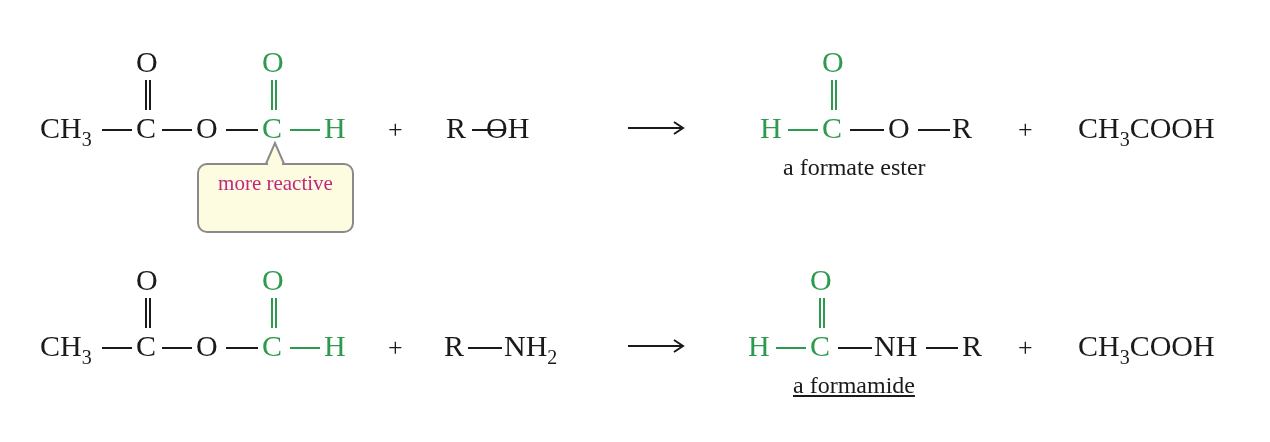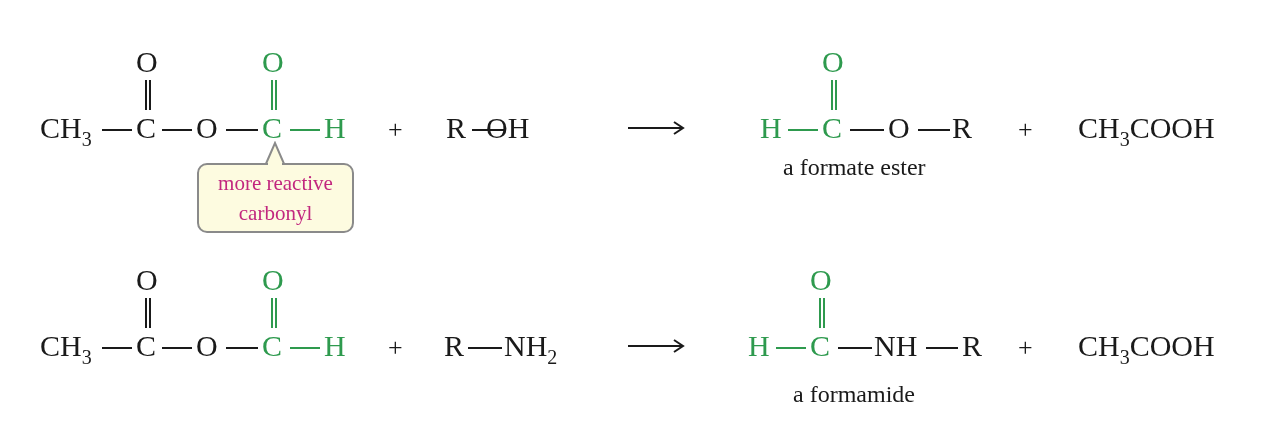--- a/index.html
+++ b/index.html
@@ -60,21 +60,20 @@
   <span class="label" style="left:783px;top:155px;">a formate ester</span>
 
   <span class="t" style="left:1018px;top:115px;font-size:26px;">+</span>
   <span class="t" style="left:1078px;top:113px;"><span>CH</span><span class="sub">3</span><span>COOH</span></span>
 
   <svg style="position:absolute;left:262px;top:141px;" width="30" height="26">
     <polygon points="3,25 13,2 23,25" fill="#fdfbe0" stroke="#8a8a8a" stroke-width="2"></polygon>
   </svg>
   <div class="callout">
     <div class="callout-text" style="top:3px;">more reactive</div>
-    <div class="callout-text" style="top:33px;">carbonyl</div>
   </div>
   <div style="position:absolute;left:268px;top:163px;width:14px;height:3px;background:#fdfbe0;"></div>
 </div>
 
 <div>
   <span class="t" style="left:40px;top:331px;"><span>CH</span><span class="sub">3</span></span>
   <div class="bond" style="left:102px;top:347px;width:30px;"></div>
   <span class="t" style="left:136px;top:331px;">C</span>
   <div class="dbl" style="left:145px;top:298px;"></div>
   <span class="t" style="left:136px;top:265px;">O</span>
@@ -100,17 +99,17 @@
 
   <span class="t g" style="left:748px;top:331px;">H</span>
   <div class="bond g" style="left:776px;top:347px;width:30px;"></div>
   <span class="t g" style="left:810px;top:331px;">C</span>
   <div class="dbl g" style="left:819px;top:298px;"></div>
   <span class="t g" style="left:810px;top:265px;">O</span>
   <div class="bond" style="left:838px;top:347px;width:34px;"></div>
   <span class="t" style="left:874px;top:331px;">NH</span>
   <div class="bond" style="left:926px;top:347px;width:32px;"></div>
   <span class="t" style="left:962px;top:331px;">R</span>
-  <span class="label" style="left:793px;top:382px;">a formamide</span>
+  <span class="label" style="left:793px;top:373px;text-decoration:underline;">a formamide</span>
 
   <span class="t" style="left:1018px;top:333px;font-size:26px;">+</span>
   <span class="t" style="left:1078px;top:331px;"><span>CH</span><span class="sub">3</span><span>COOH</span></span>
 </div>
 
 </body></html>

